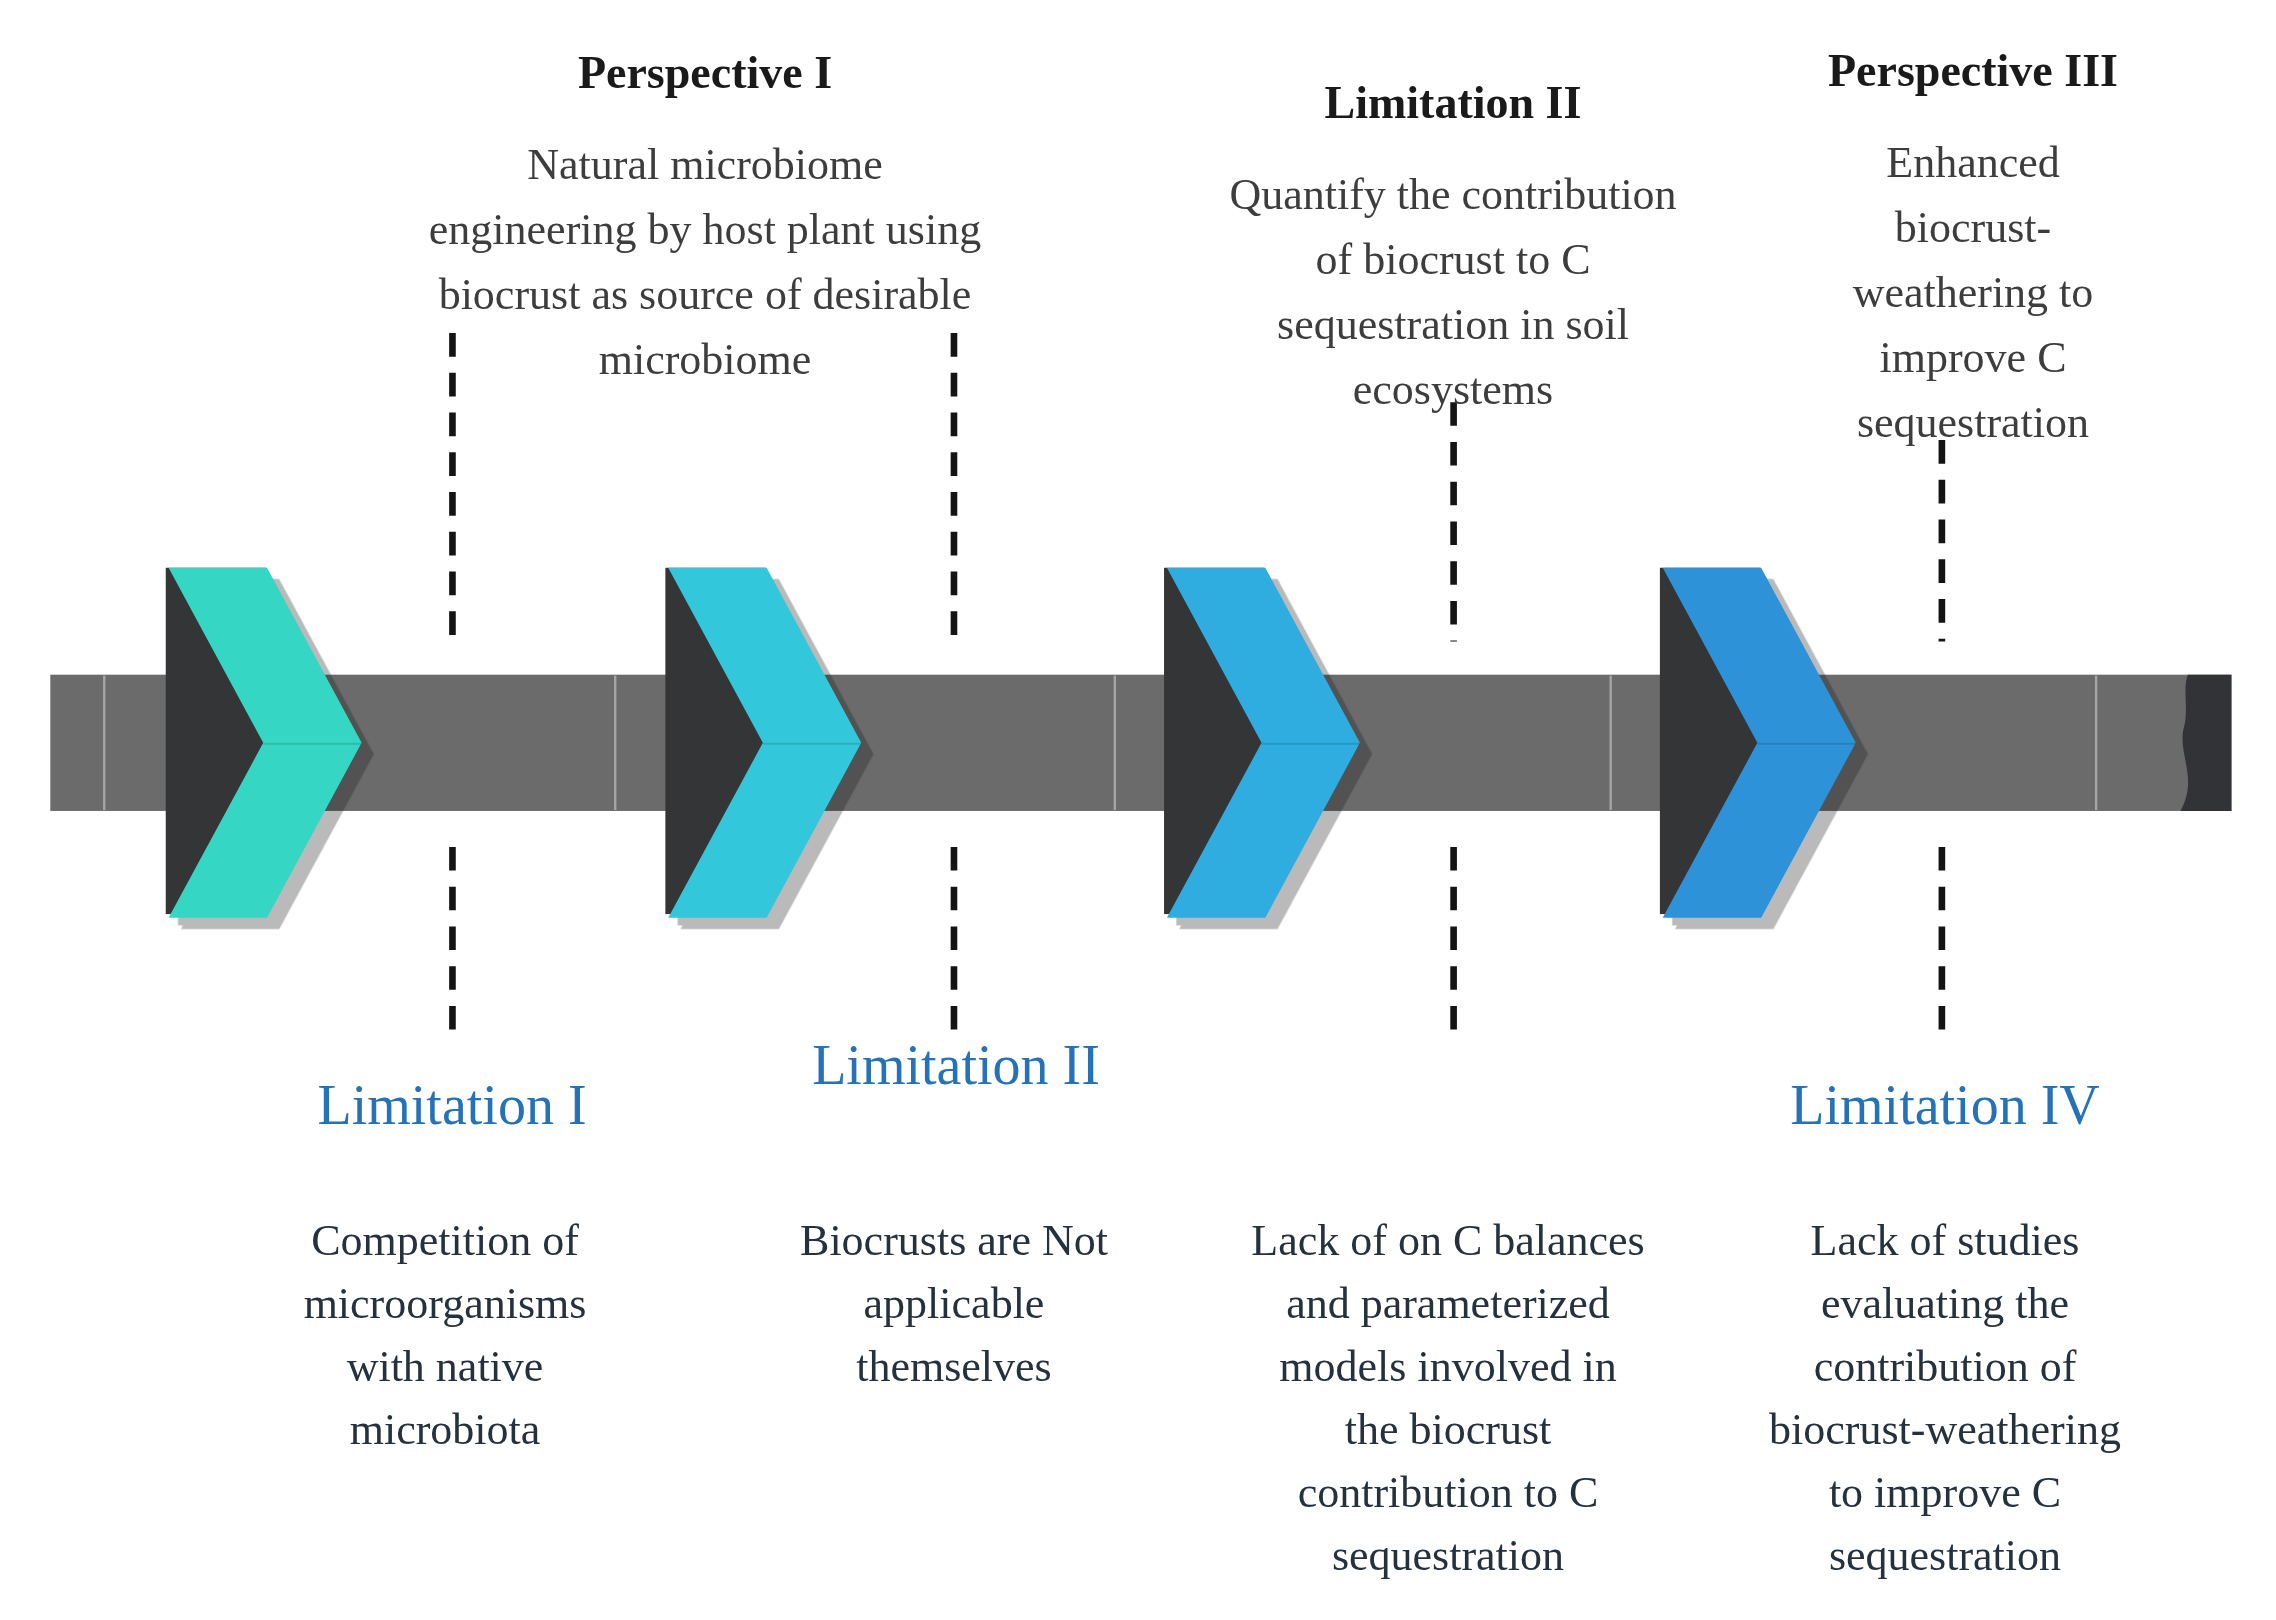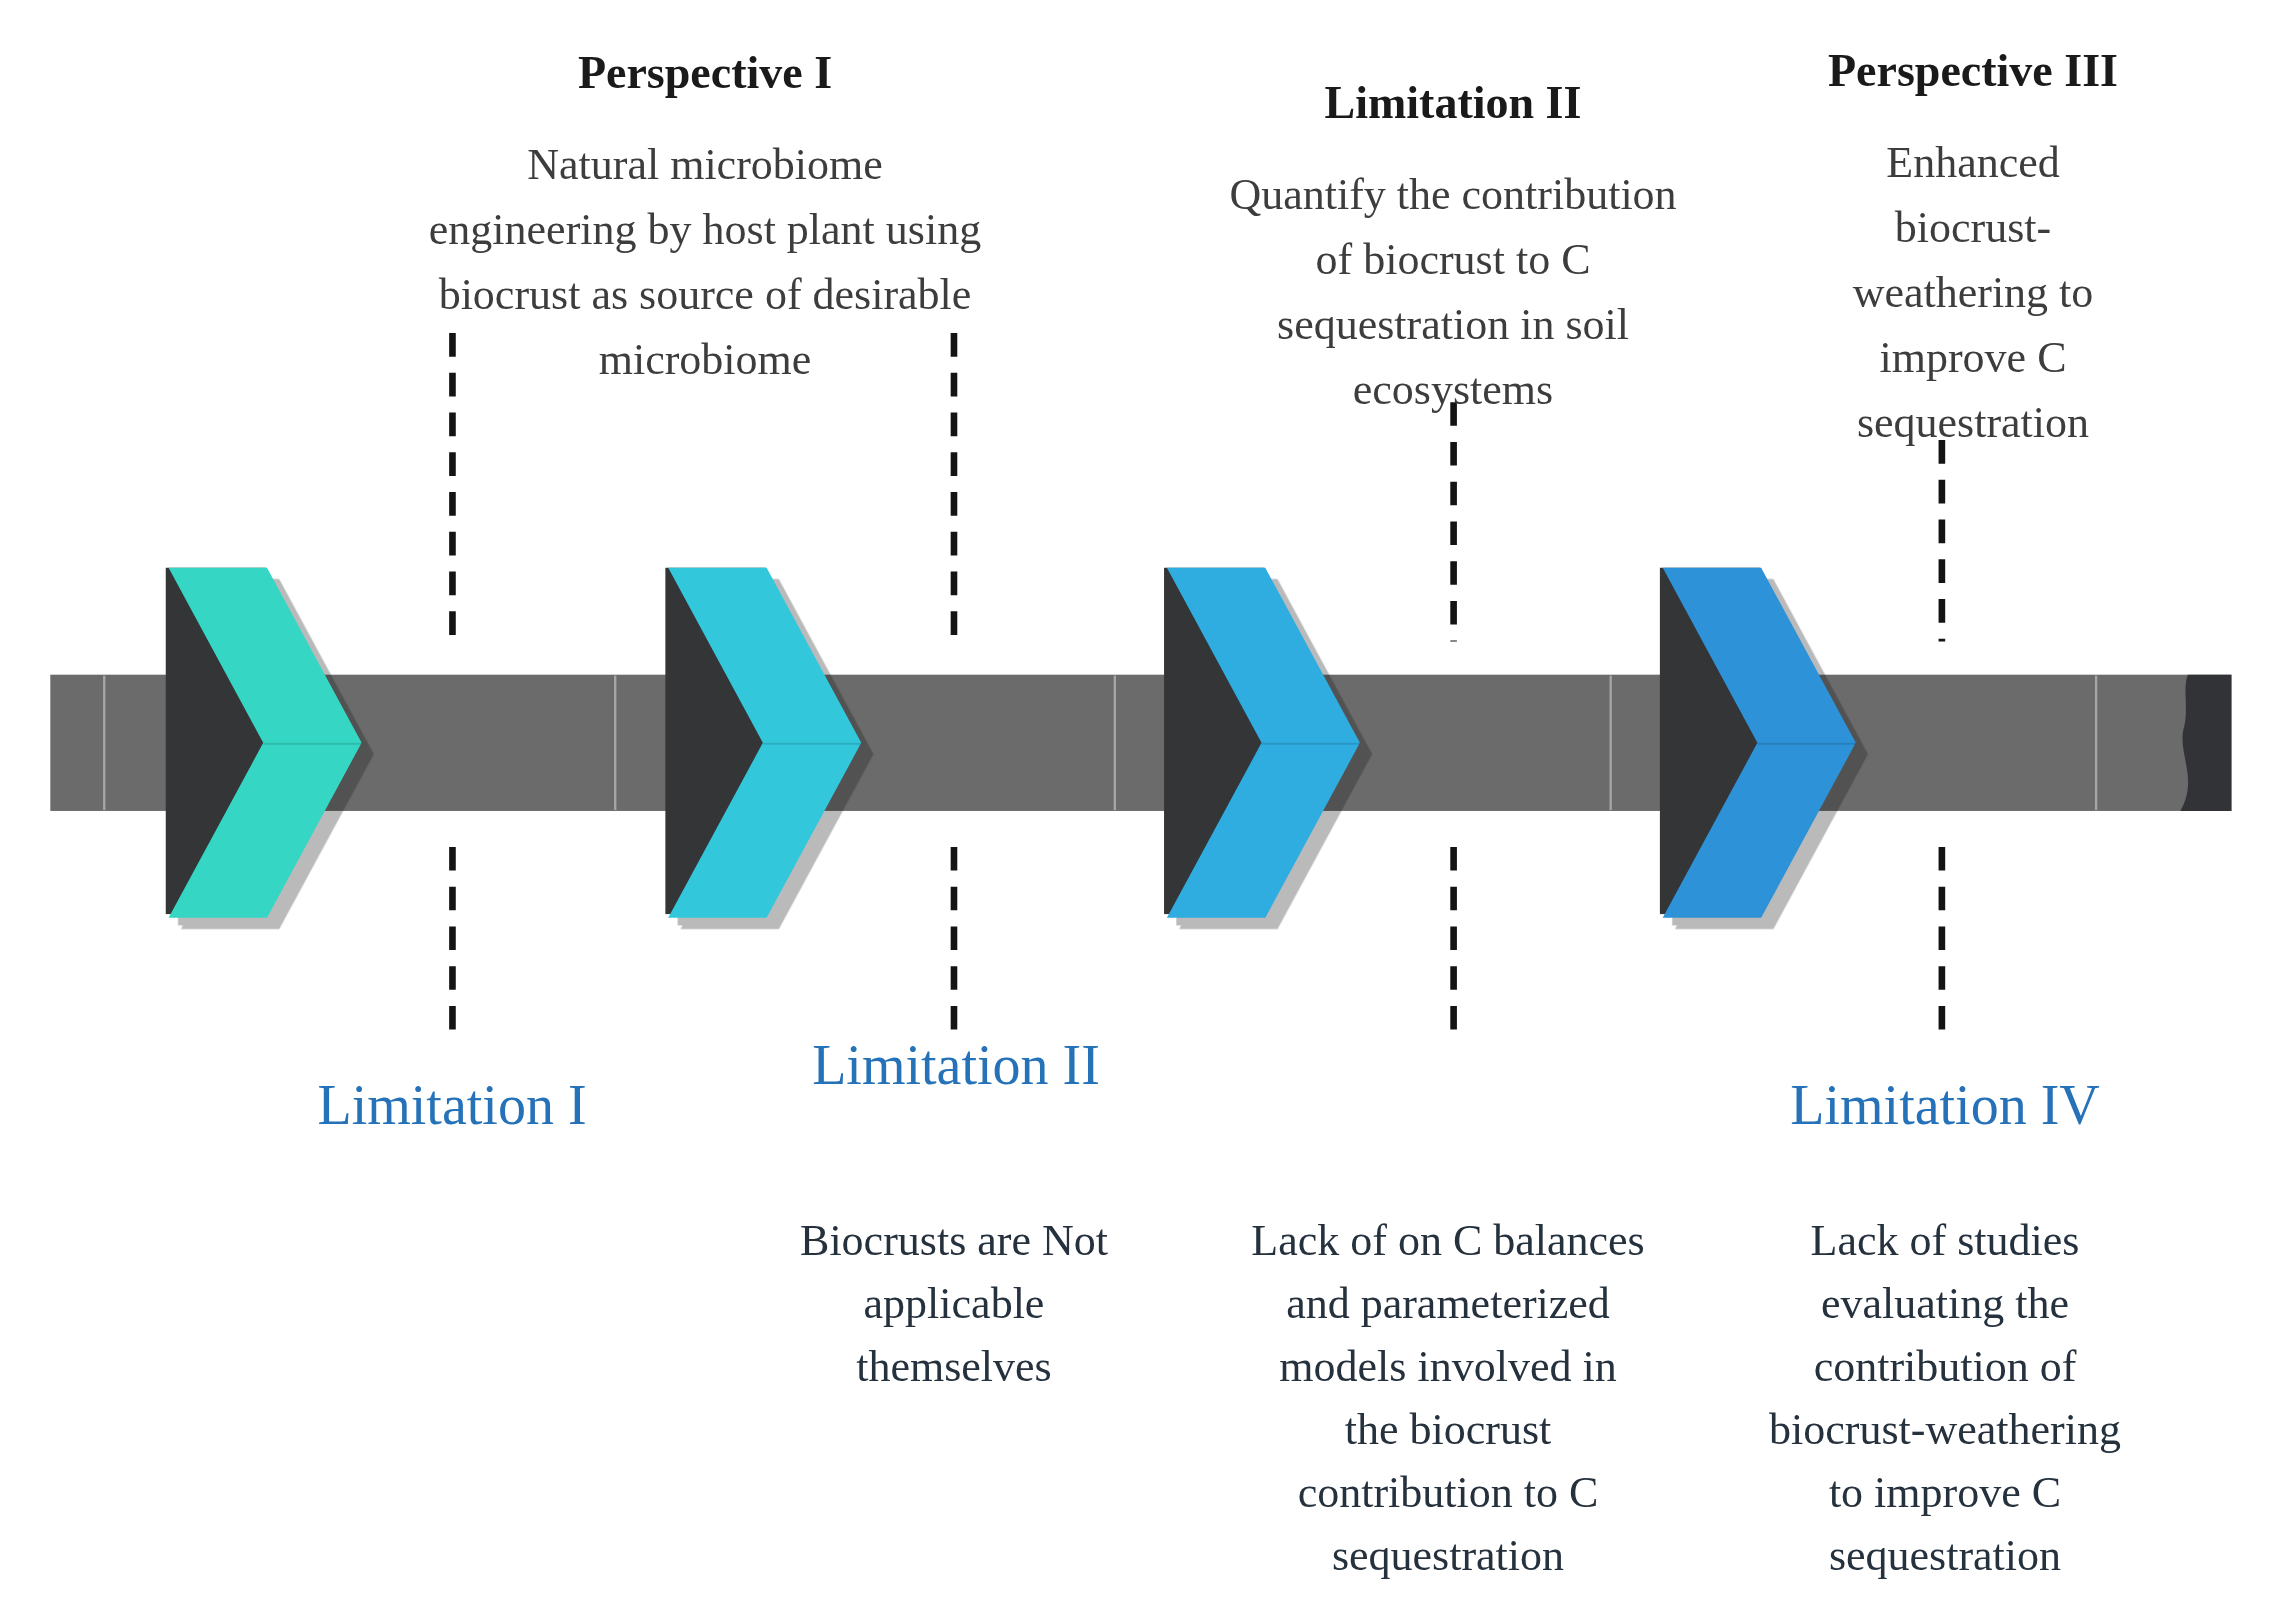--- a/index.html
+++ b/index.html
@@ -132,20 +132,24 @@
 biocrust-
 weathering to
 improve C
 sequestration</div>
   </div>
 
   <div class="txt l-title" style="left:452px;  top:1077px">Limitation I</div>
   <div class="txt l-title" style="left:956px; top:1037px">Limitation II</div>
   <div class="txt l-title" style="left:1945px; top:1077px">Limitation IV</div>
 
+  <div class="txt l-body" style="left:445px;  top:1209px">Competition of
+microorganisms
+with native
+microbiota</div>
   <div class="txt l-body" style="left:954px; top:1209px">Biocrusts are Not
 applicable
 themselves</div>
   <div class="txt l-body" style="left:1448px; top:1209px">Lack of on C balances
 and parameterized
 models involved in
 the biocrust
 contribution to C
 sequestration</div>
   <div class="txt l-body" style="left:1945px; top:1209px">Lack of studies

